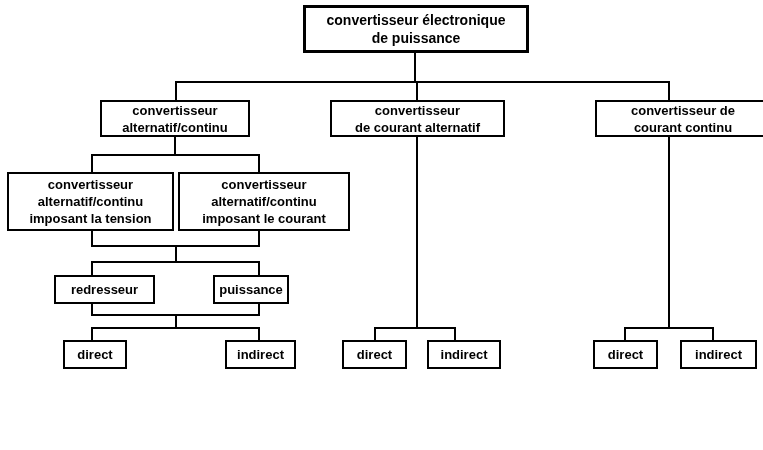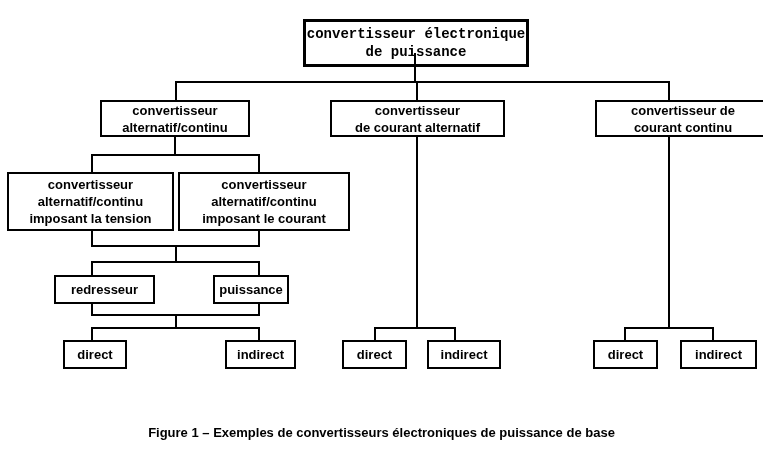--- a/index.html
+++ b/index.html
@@ -43,21 +43,21 @@
     font-weight: bold;
     font-size: 13px;
     line-height: 17px;
   }
 </style>
 </head>
 <body>
 
 <div id="canvas">
 
-  <div class="node root" style="left:303px; top:19px; width:226px; height:48px;font-family:Liberation Mono, monospace;">convertisseur électronique
+  <div class="node root" style="left:303px; top:5px; width:226px; height:48px;">convertisseur électronique
 de puissance</div>
 
   <div class="node" style="left:100px; top:100px; width:150px; height:37px;">convertisseur
 alternatif/continu</div>
   <div class="node" style="left:330px; top:100px; width:175px; height:37px;">convertisseur
 de courant alternatif</div>
   <div class="node" style="left:595px; top:100px; width:176px; height:37px;">convertisseur de
 courant continu</div>
 
   <div class="node" style="left:7px; top:172px; width:167px; height:59px;">convertisseur
@@ -107,15 +107,14 @@
   <div class="vl" style="left:416px; top:137px; height:191px;"></div>
   <div class="hl" style="left:374px; top:327px; width:82px;"></div>
   <div class="vl" style="left:374px; top:327px; height:13px;"></div>
   <div class="vl" style="left:454px; top:327px; height:13px;"></div>
 
   <div class="vl" style="left:668px; top:137px; height:191px;"></div>
   <div class="hl" style="left:624px; top:327px; width:90px;"></div>
   <div class="vl" style="left:624px; top:327px; height:13px;"></div>
   <div class="vl" style="left:712px; top:327px; height:13px;"></div>
 
-  <div class="caption">Figure 1 – Exemples de convertisseurs électroniques de puissance de base</div>
 
 </div>
 
 </body></html>

